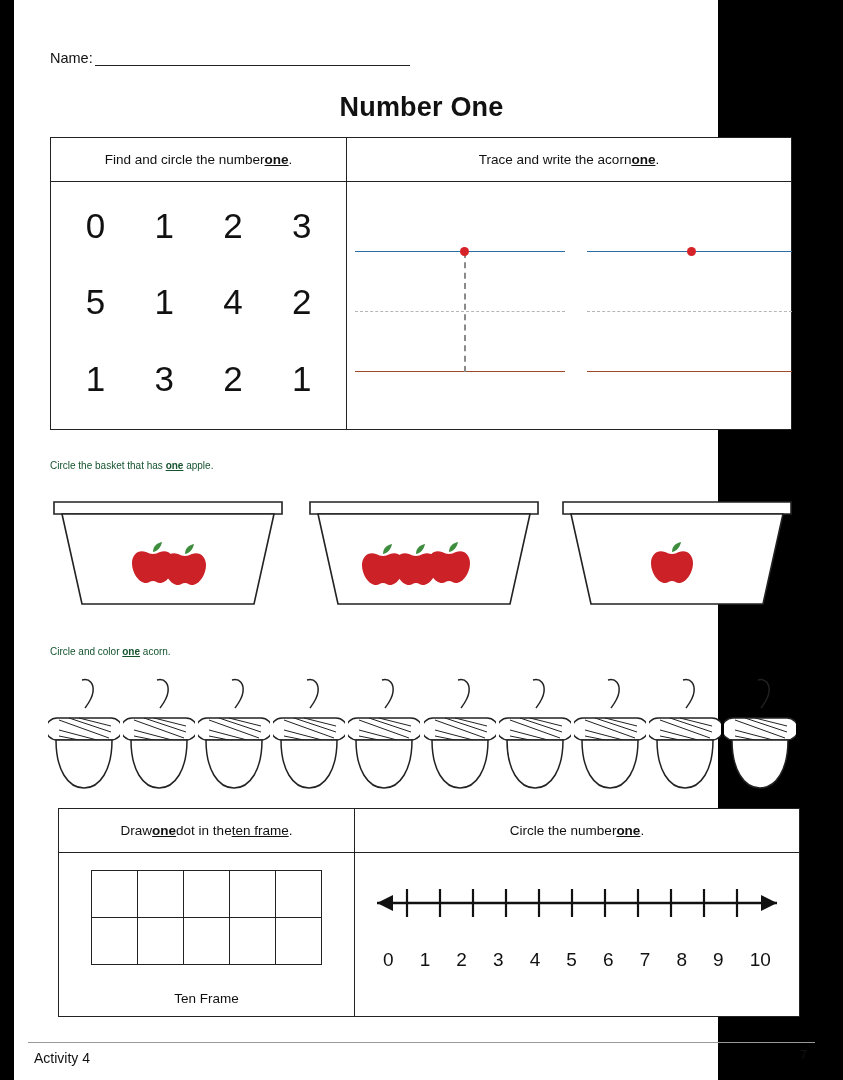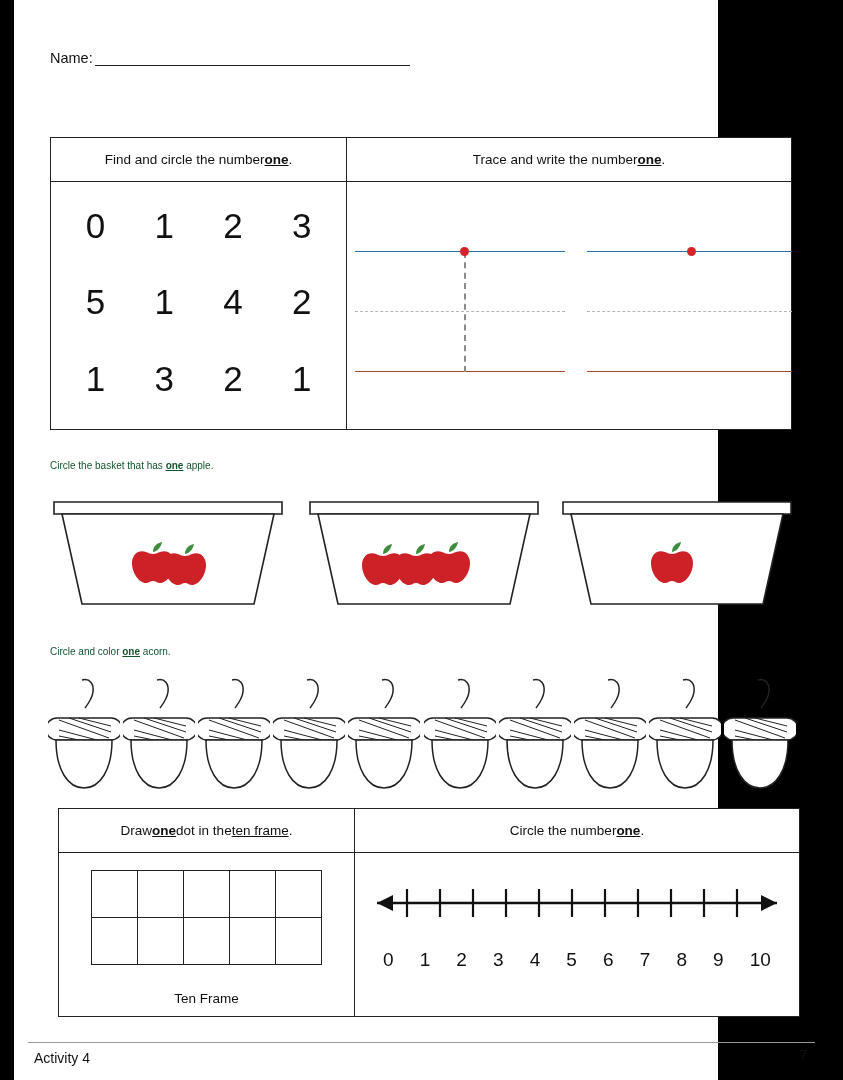--- a/index.html
+++ b/index.html
@@ -200,20 +200,21 @@
 <body>
 
 <div class="page">
   <div class="sheet">
 
     <div class="name-row">
       <span class="name-label">Name:</span>
       <span class="name-blank"></span>
     </div>
 
+    <div class="title">Number One</div>
 
     <div class="box" id="top-box">
 
       <div id="top-left">
         <div class="box-hdr hdr-h">
           <span>Find and circle the number </span>
             <u class="b">one</u>
             <span>.</span>
         </div>
         <div class="num-grid">
@@ -227,21 +228,21 @@
           <span>2</span>
           <span>1</span>
           <span>3</span>
           <span>2</span>
           <span>1</span>
         </div>
       </div>
 
       <div id="top-right">
         <div class="box-hdr hdr-h">
-          <span>Trace and write the number </span>
+          <span>Trace and write the acorn </span>
             <u class="b">one</u>
             <span>.</span>
         </div>
         <div class="trace-area">
 
           <div class="tr-line" style="left:8px; top:69px; width:210px;"></div>
           <div class="tr-dash" style="left:8px; top:129px; width:210px;"></div>
           <div class="tr-line bottom" style="left:8px; top:189px; width:210px;"></div>
           <div class="stroke-v" style="left:117px; top:70px; height:120px;"></div>
           <div class="reddot" style="left:113px; top:65px;"></div>

